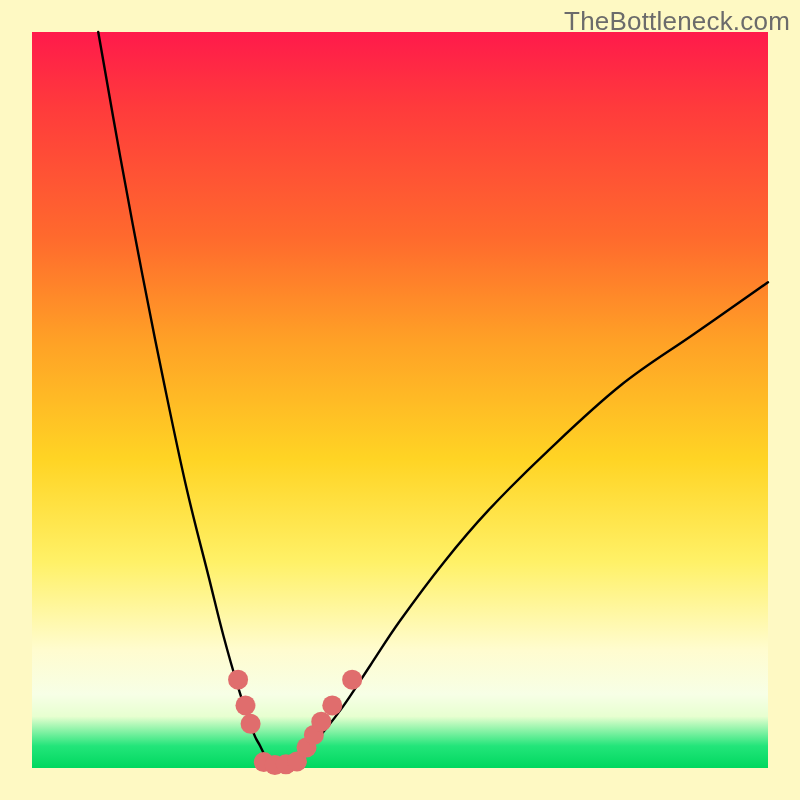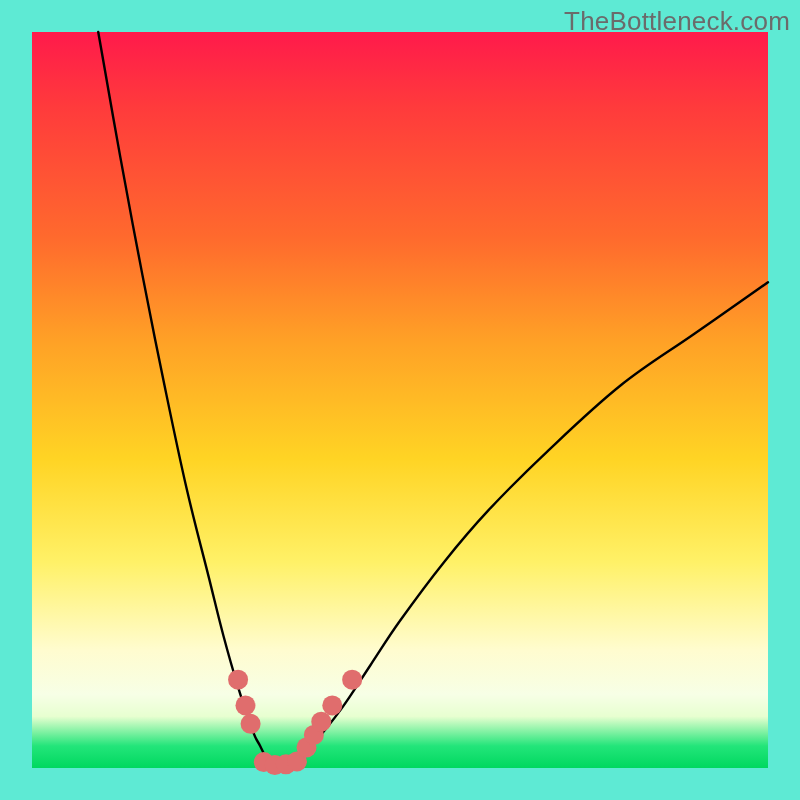--- a/index.html
+++ b/index.html
@@ -10,21 +10,21 @@
     background: #000;
     overflow: hidden;
     font-family: Arial, Helvetica, sans-serif;
   }
   .frame {
     position: absolute;
     left: 0;
     top: 0;
     width: 800px;
     height: 800px;
-    background: #5eead4;
+    background: #fef9c3;
   }
   .plot-area {
     position: absolute;
     left: 32px;
     top: 32px;
     width: 736px;
     height: 736px;
     
     background:
       linear-gradient(to bottom,

